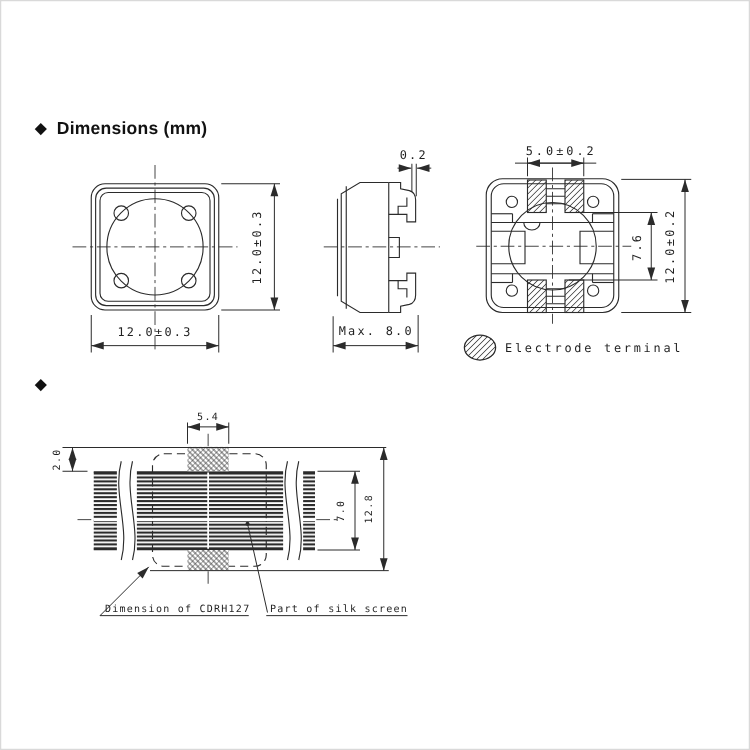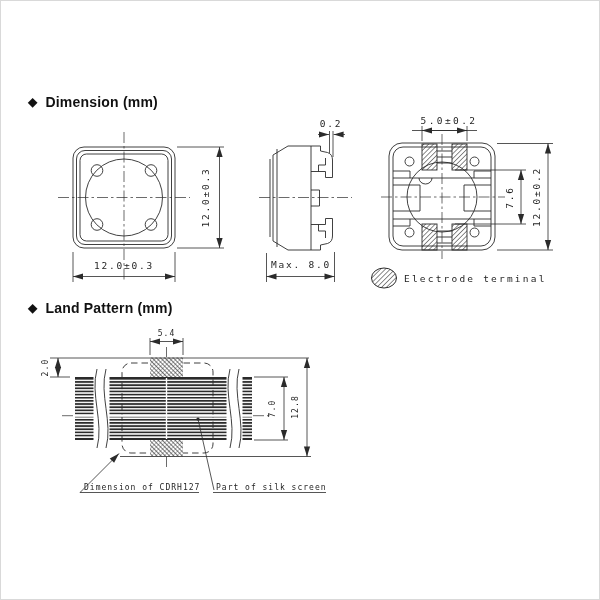--- a/index.html
+++ b/index.html
@@ -28,26 +28,25 @@
   svg text.lbl{font-size:8px;letter-spacing:1px;}
   svg text.legend{font-size:9.5px;letter-spacing:2.2px;}
 </style>
 </head>
 <body>
 
 <div class="page">
 
   <div class="heading" style="top:94px;">
     <span class="bullet">◆</span>
-    <span>Dimension (mm)</span>
+    <span>Dimensions (mm)</span>
   </div>
 
   <div class="heading" style="top:300px;">
     <span class="bullet">◆</span>
-    <span>Land Pattern (mm)</span>
   </div>
 
   <svg width="600" height="600" viewBox="0 0 600 600">
     <defs>
       <marker id="arw" viewBox="-11 -4 12 8" refX="0" refY="0" markerWidth="12" markerHeight="8" orient="auto-start-reverse" markerUnits="userSpaceOnUse">
         <path d="M0,0 L-10,3.1 L-10,-3.1 Z" fill="#2b2b2b"></path>
       </marker>
       <pattern id="hatch" width="3.4" height="3.4" patternUnits="userSpaceOnUse" patternTransform="rotate(45)">
         <line x1="0" y1="0" x2="0" y2="3.4" stroke="#2b2b2b" stroke-width="1.1"></line>
       </pattern>

